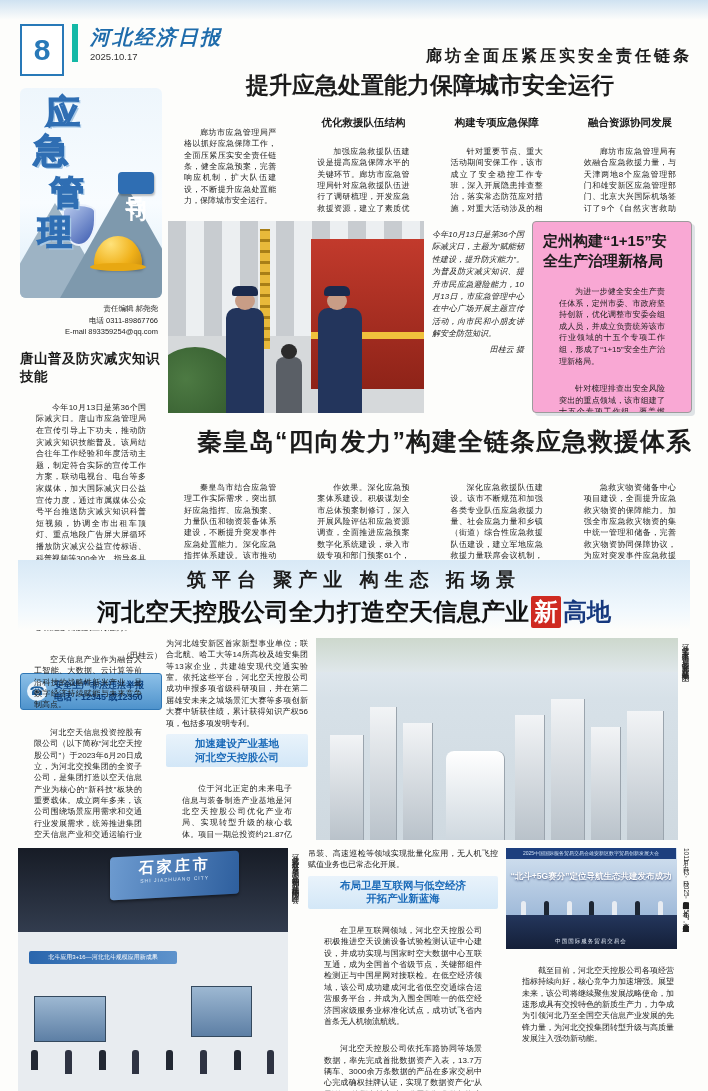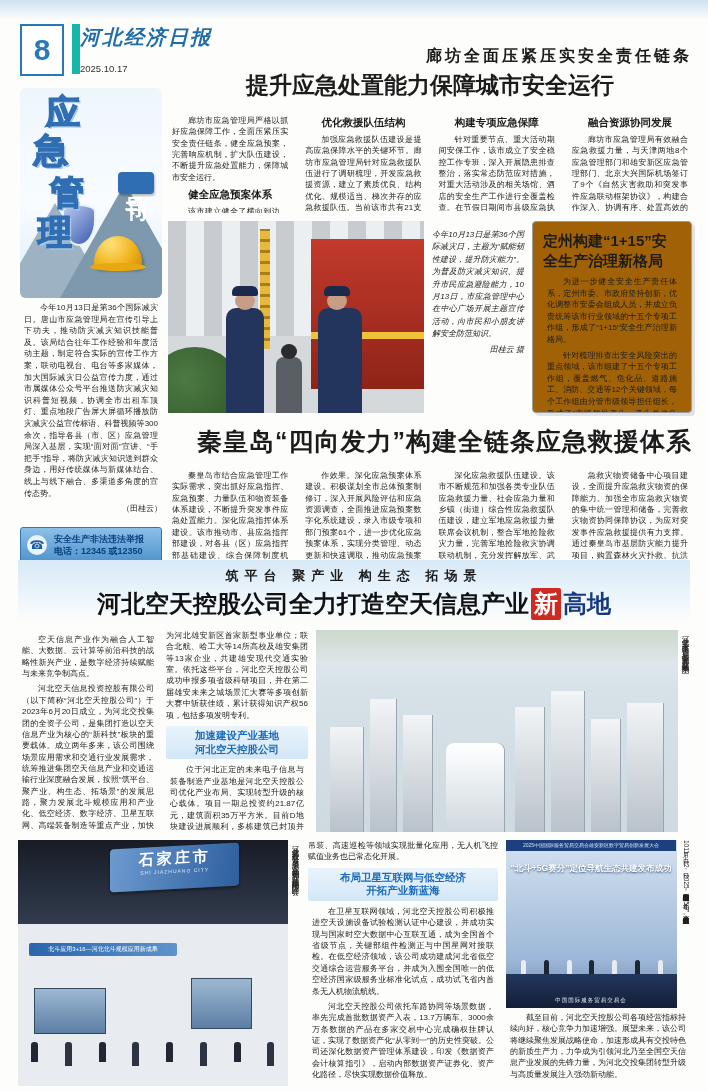--- a/index.html
+++ b/index.html
@@ -4,24 +4,24 @@
 <style>
   html,body{margin:0;padding:0;background:#e9e9e9;}
   .page{position:relative;width:708px;height:1091px;background:#fdfdfb;margin:0 auto;
         font-family:"Liberation Sans","DejaVu Sans",sans-serif;color:#1c1c1c;overflow:hidden;}
   .topband{position:absolute;left:0;top:0;width:100%;height:20px;
            background:linear-gradient(180deg,#cfe2f1,#fdfdfb);}
   
   .masthead{position:absolute;left:20px;top:24px;display:flex;align-items:flex-start;gap:8px;}
   .pagenum{width:40px;height:48px;border:2px solid #2879b8;color:#2879b8;font-size:30px;
            font-weight:bold;display:flex;align-items:center;justify-content:center;background:#fff;}
-  .mh-text{border-left:8px solid #14b8a6;padding-left:0;}
+  .mh-text{border-left:6px solid #14b8a6;padding-left:12px;}
   .brand{color:#1f6cab;font-size:20px;font-weight:bold;font-style:italic;
          font-family:"Liberation Serif","DejaVu Serif",serif;letter-spacing:2px;}
-  .mdate{font-size:9.5px;color:#333;margin-top:12px;}
+  .mdate{font-size:9.5px;color:#333;margin-top:0;}
   
   .sidebar{position:absolute;left:20px;top:88px;width:142px;}
   .art{position:relative;height:210px;border-radius:6px;overflow:hidden;
        background:linear-gradient(180deg,#eef6fc 0%,#f8fcff 55%,#dcedf9 100%);}
   .mountain{position:absolute;bottom:0;width:0;height:0;border-style:solid;}
   .m1{left:-20px;border-width:0 55px 95px 55px;border-color:transparent transparent #9db3c4 transparent;}
   .m2{left:40px;border-width:0 65px 115px 65px;border-color:transparent transparent #7e99ad transparent;}
   .m3{left:-5px;border-width:0 45px 60px 45px;border-color:transparent transparent #c3d2de transparent;}
   .bigchar{position:absolute;font-size:34px;font-weight:900;color:#f2f8fd;
            -webkit-text-stroke:1.5px #2f6eb3;text-shadow:2px 2px 0 #a9c9e6;}
@@ -32,21 +32,21 @@
           background:radial-gradient(circle at 35% 25%,#ffe27a,#f0b11a 60%,#c98d0d);
           border-radius:50% 50% 10% 10%/85% 85% 15% 15%;box-shadow:2px 3px 3px rgba(0,0,0,.3);}
   .helmet:after{content:"";position:absolute;left:-4px;bottom:-3px;width:56px;height:8px;
           background:#e8a812;border-radius:50%;}
   .shield{position:absolute;bottom:52px;left:42px;width:30px;height:38px;
           background:linear-gradient(135deg,#b9cbee,#3c5bb0);
           border-radius:50% 50% 50% 50%/18% 18% 62% 62%;border:2px solid #ebf1fb;}
   .edit-info{font-size:7.5px;text-align:right;padding:5px 4px 0 0;color:#222;line-height:1.55;}
   .ts-title{font-size:13.5px;font-weight:900;margin:12px 0 6px;letter-spacing:.5px;}
   .small-body{font-size:8px;line-height:1.45;text-align:justify;}
-  .p-ind{text-indent:2em;margin:4px;}
+  .p-ind{text-indent:2em;margin:16px;}
   .byline{display:block;text-align:right;}
   .report{margin-top:12px;border:1px solid #2f77b5;border-radius:3px;padding:5px 6px;
           background:linear-gradient(180deg,#8cc0e8,#4f93cc);display:flex;align-items:center;gap:7px;}
   .phone-ico{width:20px;height:20px;border-radius:50%;background:#eaf4fc;color:#1d5f9e;
              font-size:12px;display:flex;align-items:center;justify-content:center;flex:none;}
   .report-lines{color:#0b3f7e;font-weight:bold;font-size:9px;line-height:1.35;}
   
   .maintop{position:absolute;left:168px;top:46px;width:524px;}
   .kicker{text-align:right;font-size:16px;font-weight:bold;letter-spacing:3px;}
   .headline{text-align:center;font-size:23px;font-weight:900;margin-top:3px;letter-spacing:0;}
@@ -72,30 +72,30 @@
   .fm1{left:58px;bottom:0;}
   .fm2{left:150px;bottom:0;width:44px;}
   .kid{position:absolute;left:108px;bottom:0;width:26px;height:56px;background:#5a5f66;
      border-radius:8px 8px 0 0;}
   .kid:before{content:"";position:absolute;top:-13px;left:5px;width:16px;height:15px;
      border-radius:50%;background:#2b2b2b;}
   .capcol{width:92px;font-size:8px;font-style:italic;line-height:1.55;text-align:justify;
           padding-top:8px;flex:none;color:#222;}
   .credit{display:block;text-align:right;margin-top:3px;font-style:italic;}
   .dzbox{flex:1;border:1px solid #9c9c9c;border-radius:4px;box-shadow:3px 3px 0 #dfe3e6;
-         padding:9px 10px;overflow:hidden;background:#a16207;}
+         padding:9px 10px;overflow:hidden;background:#f9a8d4;}
   .dztitle{font-size:15px;font-weight:900;line-height:1.3;margin:0 0 6px;}
   .dzbody{font-size:8px;line-height:1.45;text-align:justify;}
   .qhdhead{text-align:right;font-size:25px;font-weight:900;margin:12px 0 8px;letter-spacing:1px;}
   .qhdcols{display:flex;gap:9px;height:118px;overflow:hidden;}
   
   .bottom{position:absolute;left:18px;top:560px;width:672px;height:528px;}
   .bband{background:linear-gradient(180deg,#d8e9f6,#f1f8fd 72%,#fdfdfb);
          text-align:center;padding:7px 0 2px;}
-  .bkicker{font-size:13px;font-weight:bold;letter-spacing:6px;}
+  .bkicker{font-size:19px;font-weight:bold;letter-spacing:6px;}
   .bheadline{font-size:24px;font-weight:900;margin-top:3px;display:flex;
              justify-content:center;align-items:center;gap:2px;color:#111;}
   .hl-new{background:#cf2a21;color:#fff;padding:0 3px;border-radius:2px;}
   .hl-tail{color:#16387e;}
   .rowA{display:flex;gap:8px;margin-top:8px;height:202px;overflow:hidden;}
   .rowB{display:flex;gap:8px;margin-top:8px;height:246px;overflow:hidden;}
   .bcol{font-size:8px;line-height:1.42;text-align:justify;overflow:hidden;}
   .w140{width:140px;flex:none;} .w142{width:142px;flex:none;} .w190{width:190px;flex:none;}
   .bsub{color:#1a6ab8;background:linear-gradient(#e9f3fb,#d3e7f7);font-weight:900;text-align:center;
         font-size:10.5px;line-height:1.3;padding:3px 2px;margin:5px 0;border-radius:2px;}
@@ -118,21 +118,21 @@
            text-align:center;padding-top:3px;box-shadow:0 2px 3px rgba(0,0,0,.4);}
   .ex-sign .cn{font-size:15px;font-weight:bold;letter-spacing:3px;}
   .ex-sign .en{font-size:5px;letter-spacing:1px;color:#d7e6f6;}
   .ex-banner{position:absolute;left:4%;top:42%;width:55%;height:13px;
              background:linear-gradient(90deg,#2a66ad,#5e93cc);color:#fff;font-size:6px;
              line-height:13px;text-align:center;border-radius:2px;overflow:hidden;white-space:nowrap;}
   .ex-screen{position:absolute;background:linear-gradient(180deg,#9db8d2,#5d7fa5);border:1px solid #34495e;}
   .figrow{position:absolute;bottom:8%;left:0;right:0;display:flex;justify-content:space-around;}
   .fig{width:7px;height:20px;background:#222833;border-radius:3px 3px 0 0;}
   .fig:nth-child(2n){height:24px;background:#2e3342;}
-  .stage{position:relative;height:168px;background:linear-gradient(180deg,#d4e2f0,#9db8d8 70%,#6f87ad);
+  .stage{position:relative;height:101px;background:linear-gradient(180deg,#d4e2f0,#9db8d8 70%,#6f87ad);
          overflow:hidden;margin-bottom:4px;}
   .st-head{position:absolute;top:0;left:0;right:14px;height:11px;background:#1d3f7e;color:#cfe0f4;
            font-size:5px;line-height:11px;text-align:center;overflow:hidden;white-space:nowrap;}
   .st-title{position:absolute;top:22px;left:0;right:14px;text-align:center;color:#fff;
             font-size:8.5px;font-weight:bold;text-shadow:0 1px 2px rgba(20,40,90,.8);}
   .st-floor{position:absolute;bottom:0;left:0;right:0;height:34px;
             background:linear-gradient(180deg,#24365c,#141f38);}
   .st-foot{position:absolute;bottom:3px;left:0;right:14px;text-align:center;color:#e4ecf7;
            font-size:5.5px;letter-spacing:1px;}
   .st-figs{position:absolute;bottom:30px;left:6px;right:18px;display:flex;justify-content:space-around;}
@@ -161,20 +161,26 @@
       <div class="mountain m1"></div>
       <div class="mountain m2"></div>
       <div class="shield"></div>
       <div class="helmet"></div>
       <div class="bigchar" style="left:26px;top:2px">应</div>
       <div class="bigchar" style="left:14px;top:40px">急</div>
       <div class="bigchar" style="left:30px;top:82px">管</div>
       <div class="bigchar" style="left:18px;top:122px">理</div>
       <div class="supp">导刊</div>
     </div>
+    <div class="edit-info">
+      <div>责任编辑 郝尧尧</div>
+      <div>电话 0311-89867766</div>
+      <div>E-mail 893359254@qq.com</div>
+    </div>
+    <div class="ts-title">唐山普及防灾减灾知识技能</div>
     <div class="small-body">
       <p class="p-ind">今年10月13日是第36个国际减灾日。唐山市应急管理局在宣传引导上下功夫，推动防灾减灾知识技能普及。该局结合往年工作经验和年度活动主题，制定符合实际的宣传工作方案，联动电视台、电台等多家媒体，加大国际减灾日公益宣传力度，通过市属媒体公众号平台推送防灾减灾知识科普短视频，协调全市出租车顶灯、重点地段广告屏大屏循环播放防灾减灾公益宣传标语、科普视频等300余次，指导各县（市、区）应急管理局深入基层，实现“面对面”宣讲、“手把手”指导，将防灾减灾知识送到群众身边，用好传统媒体与新媒体结合、线上与线下融合、多渠道多角度的宣传态势。</p>
       <span class="byline">（田桂云）</span>
     </div>
     <div class="report">
       <div class="phone-ico">☎</div>
       <div class="report-lines">
         <div>安全生产非法违法举报</div>
         <div>电话：12345 或12350</div>
       </div>

